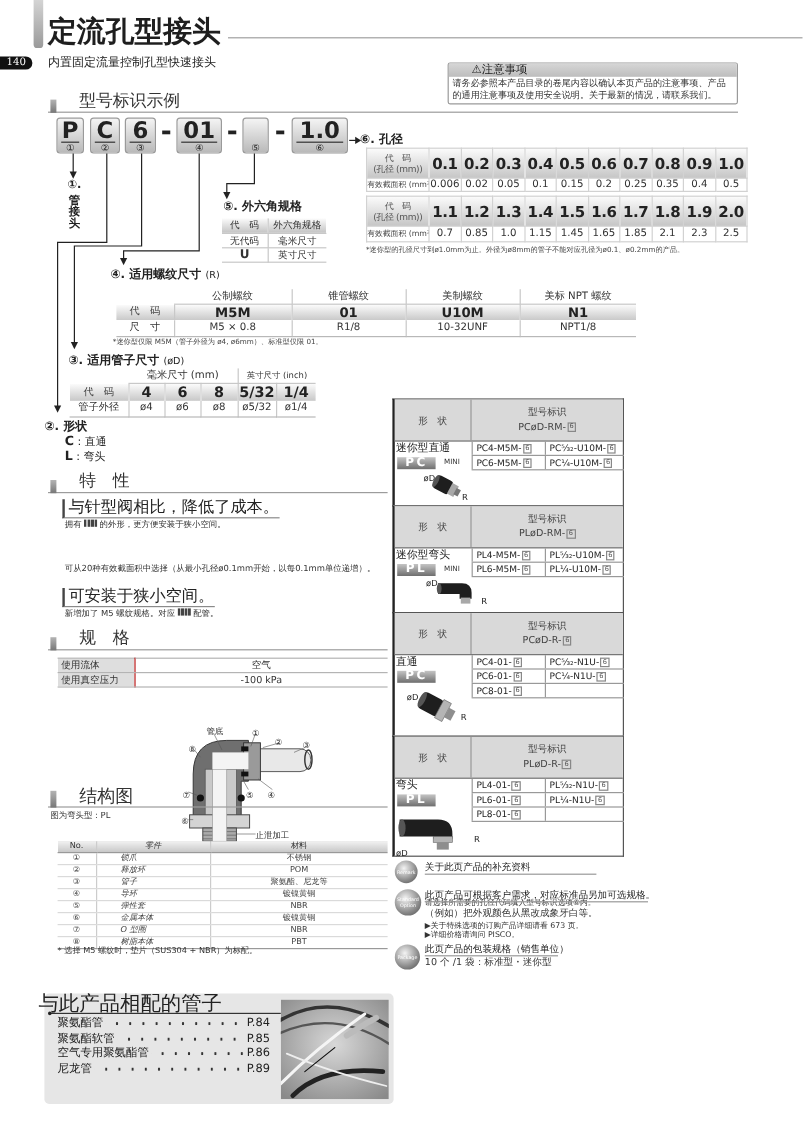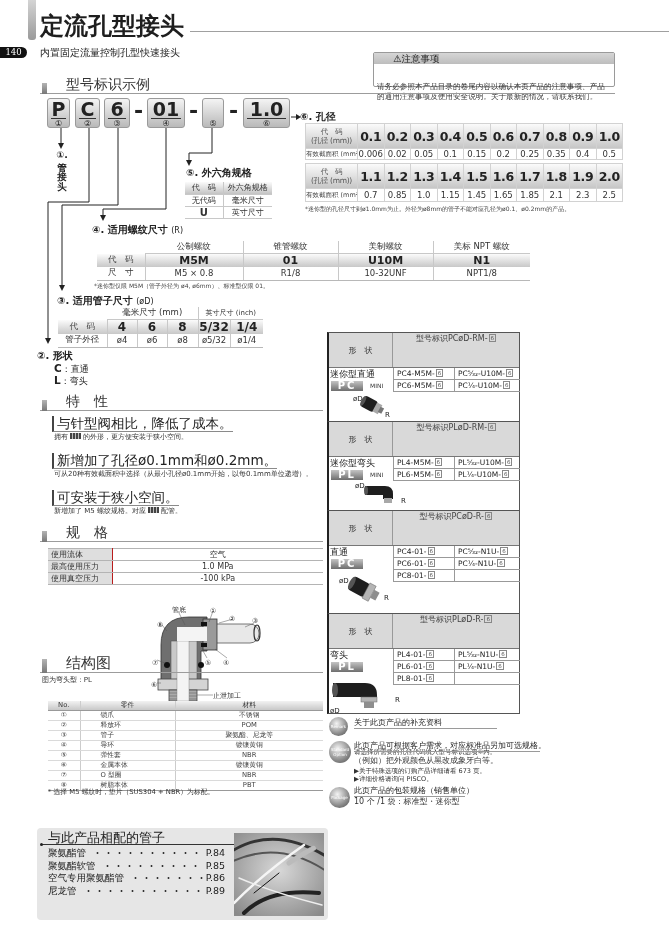--- a/index.html
+++ b/index.html
@@ -11,21 +11,21 @@
 
 .accent-bar{position:absolute;left:28px;top:0;width:8px;height:40px;background:linear-gradient(#d4d4d4,#9a9a9a);border-radius:0 0 3px 3px;}
 .title{position:absolute;left:40px;top:13px;font-size:24px;line-height:26px;font-weight:bold;color:#1e1e1e;white-space:nowrap;}
 .title-line{position:absolute;left:190px;top:31px;width:479px;height:1px;background:#a0a0a0;}
 .page-num{position:absolute;left:0;top:47px;width:27px;height:11px;background:#111;color:#fff;font-family:"DejaVu Serif",serif;font-size:8.5px;line-height:11px;text-align:center;border-radius:0 6px 6px 0;}
 .subtitle{position:absolute;left:40px;top:47px;font-size:10px;line-height:12px;white-space:nowrap;}
 
 
 .caution{position:absolute;left:373px;top:52px;width:242px;height:35px;border:1px solid #9a9a9a;border-radius:2px;background:#fff;}
 .caution-head{height:11px;background:linear-gradient(#d6d6d6,#bdbdbd);font-size:9.5px;line-height:11px;padding-left:19px;color:#222;white-space:nowrap;}
-.caution-body{font-size:7.6px;line-height:10px;padding:18px 3px;color:#333;}
+.caution-body{font-size:7.6px;line-height:10px;padding:1px 3px;color:#333;}
 
 
 .sec-head{position:absolute;left:40px;height:15px;border-bottom:1px solid #9c9c9c;}
 .sec-mark{position:absolute;left:2px;top:4px;width:5px;height:11px;background:linear-gradient(#b4b4b4,#777);}
 .sec-txt{position:absolute;left:26px;top:-3px;font-size:14px;line-height:17px;color:#333;white-space:nowrap;}
 
 
 .mbox{position:absolute;top:98px;height:30px;border-radius:3px;background:linear-gradient(#f4f4f4,#b9b9b9);border:1px solid #9a9a9a;text-align:center;}
 .mbox .code{display:block;height:19px;margin:1px 3px 0;font-size:19px;line-height:19px;font-weight:bold;border-bottom:1.5px solid #333;white-space:nowrap;}
 .mbox .code.empty{border-bottom:none;}
@@ -82,37 +82,37 @@
 .spec td{height:10.5px;font-size:8px;color:#333;border-bottom:1px solid #b4b4b4;}
 .spec tr:first-child td{border-top:1px solid #b4b4b4;}
 .spec td.k{width:64px;text-align:left;padding-left:3px;background:#dedede;border-right:1px solid #b91c1c;}
 
 
 .slbl{position:absolute;font-size:7px;line-height:8px;color:#333;white-space:nowrap;}
 .parts{left:48px;top:701px;width:275px;}
 .parts td{height:9.2px;font-size:6.8px;line-height:9px;color:#444;border-bottom:1px solid #dadada;}
 .parts tr.h td{background:linear-gradient(#f2f2f2,#c8c8c8);border-bottom:1px solid #999;color:#333;}
 .parts td.n{width:32px;border-right:1px solid #ccc;}
-.parts td.p{width:95px;text-align:left;padding-left:20px;border-right:1px solid #ccc;}
+.parts td.p{width:95px;text-align:left;padding-left:20px;border-right:1px solid #ccc;font-style:italic;}
 .parts tr.h td.p{text-align:center;padding-left:0;}
 .parts tr:last-child td{border-bottom:1px solid #999;}
 
 
 .tubes-box{position:absolute;left:37px;top:828px;width:291px;height:92px;background:#e6e6e6;border-radius:4px;}
-.tubes-title{position:absolute;left:48px;top:831px;font-size:13px;line-height:13px;white-space:nowrap;color:#222;}
+.tubes-title{position:absolute;left:32px;top:831px;font-size:17px;line-height:13px;white-space:nowrap;color:#222;}
 .tubes-line{position:absolute;left:42px;top:844px;width:192px;height:1px;background:#333;}
 .tubes-dot{position:absolute;left:40px;top:843px;width:3px;height:3px;border-radius:50%;background:#222;}
 .tube-item{position:absolute;left:48px;width:177px;height:12px;display:flex;align-items:center;font-size:9.5px;line-height:12px;color:#222;}
 .tube-item .leader{flex:1;height:4px;margin:0 2px;background-image:radial-gradient(circle,#333 0.9px,transparent 1.2px);background-size:11px 4px;background-repeat:repeat-x;background-position:4px 0;}
 
 
 .msec{position:absolute;left:327px;width:193px;border:1px solid #555;border-left:2px solid #222;background:#fff;}
 .mhead{height:35px;display:flex;background:#d9d9d9;border-bottom:1px solid #777;}
 .mh-shape{width:64px;border-right:1px solid #999;font-size:8px;display:flex;align-items:center;justify-content:center;color:#444;}
-.mh-model{flex:1;display:flex;flex-direction:row;justify-content:center;text-align:center;font-size:8px;line-height:12px;color:#444;}
+.mh-model{flex:1;display:flex;flex-direction:column;justify-content:center;text-align:center;font-size:8px;line-height:12px;color:#444;}
 .mbody{position:relative;}
 .mleft{position:absolute;left:0;top:0;width:64px;height:60px;}
 .mname{position:absolute;left:1px;top:0;font-size:9px;line-height:12px;color:#222;white-space:nowrap;}
 .mbadge{position:absolute;left:2px;top:13px;width:32px;height:10px;background:linear-gradient(#c4c4c4,#6e6e6e);color:#fff;font-size:10px;font-weight:bold;line-height:10px;text-align:center;letter-spacing:2px;}
 .mmini{position:absolute;left:41px;top:14px;font-size:6px;line-height:8px;color:#333;}
 .mlbl{position:absolute;font-size:7px;line-height:8px;color:#222;}
 .mright{position:absolute;left:64px;top:0;width:127px;}
 .mrow{display:flex;height:12px;border-bottom:1px solid #999;}
 .mcell{border-left:1px solid #999;font-size:7.5px;line-height:11px;padding-left:3px;white-space:nowrap;color:#222;}
 .mcell.a{width:61px;}
@@ -378,40 +378,35 @@
   </div>
 
   <div class="sec-head" style="top:396px;width:283px;">
     <span class="sec-mark"></span>
     <span class="sec-txt">特　性</span>
   </div>
   <div class="feat-title" style="top:416px;">与针型阀相比，降低了成本。</div>
   <div class="feat-desc" style="top:433px;">
     <span>拥有</span><span class="mini-logo"></span><span>的外形，更方便安装于狭小空间。</span>
   </div>
-  <div class="feat-title" style="top:453px;">新增加了孔径ø0.1mm和ø0.2mm。</div>
   <div class="feat-desc" style="top:470px;">可从20种有效截面积中选择（从最小孔径ø0.1mm开始，以每0.1mm单位递增）。</div>
   <div class="feat-title" style="top:490px;">可安装于狭小空间。</div>
   <div class="feat-desc" style="top:507px;">
     <span>新增加了 M5 螺纹规格。对应</span><span class="mini-logo"></span><span>配管。</span>
   </div>
 
   <div class="sec-head" style="top:527px;width:283px;">
     <span class="sec-mark"></span>
     <span class="sec-txt">规　格</span>
   </div>
   <table class="t spec">
     <tbody>
         <tr>
           <td class="k">使用流体</td>
           <td>空气</td>
-        </tr>
-    <tr>
-          <td class="k">最高使用压力</td>
-          <td>1.0 MPa</td>
         </tr>
     <tr>
           <td class="k">使用真空压力</td>
           <td>-100 kPa</td>
         </tr>
   </tbody>
     </table>
 
   <svg class="abs" style="left:145px;top:603px;" width="125" height="100" viewBox="0 0 125 100">
     <rect x="44" y="21" width="70" height="19" rx="9" fill="#e8e8e8" stroke="#555" stroke-width="0.8"></rect>

